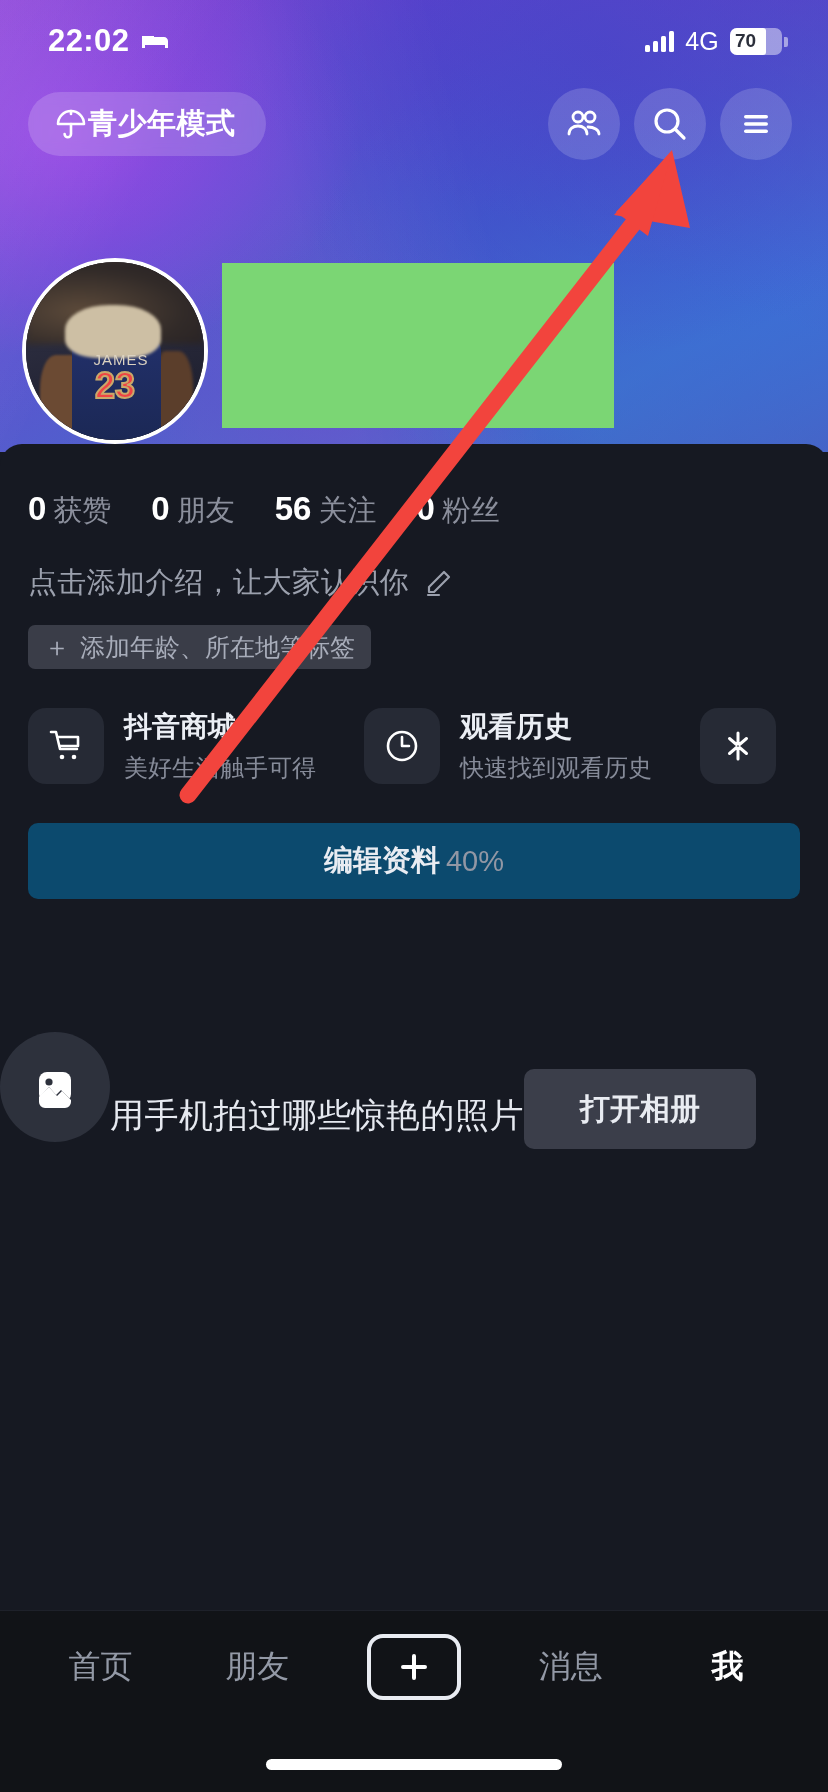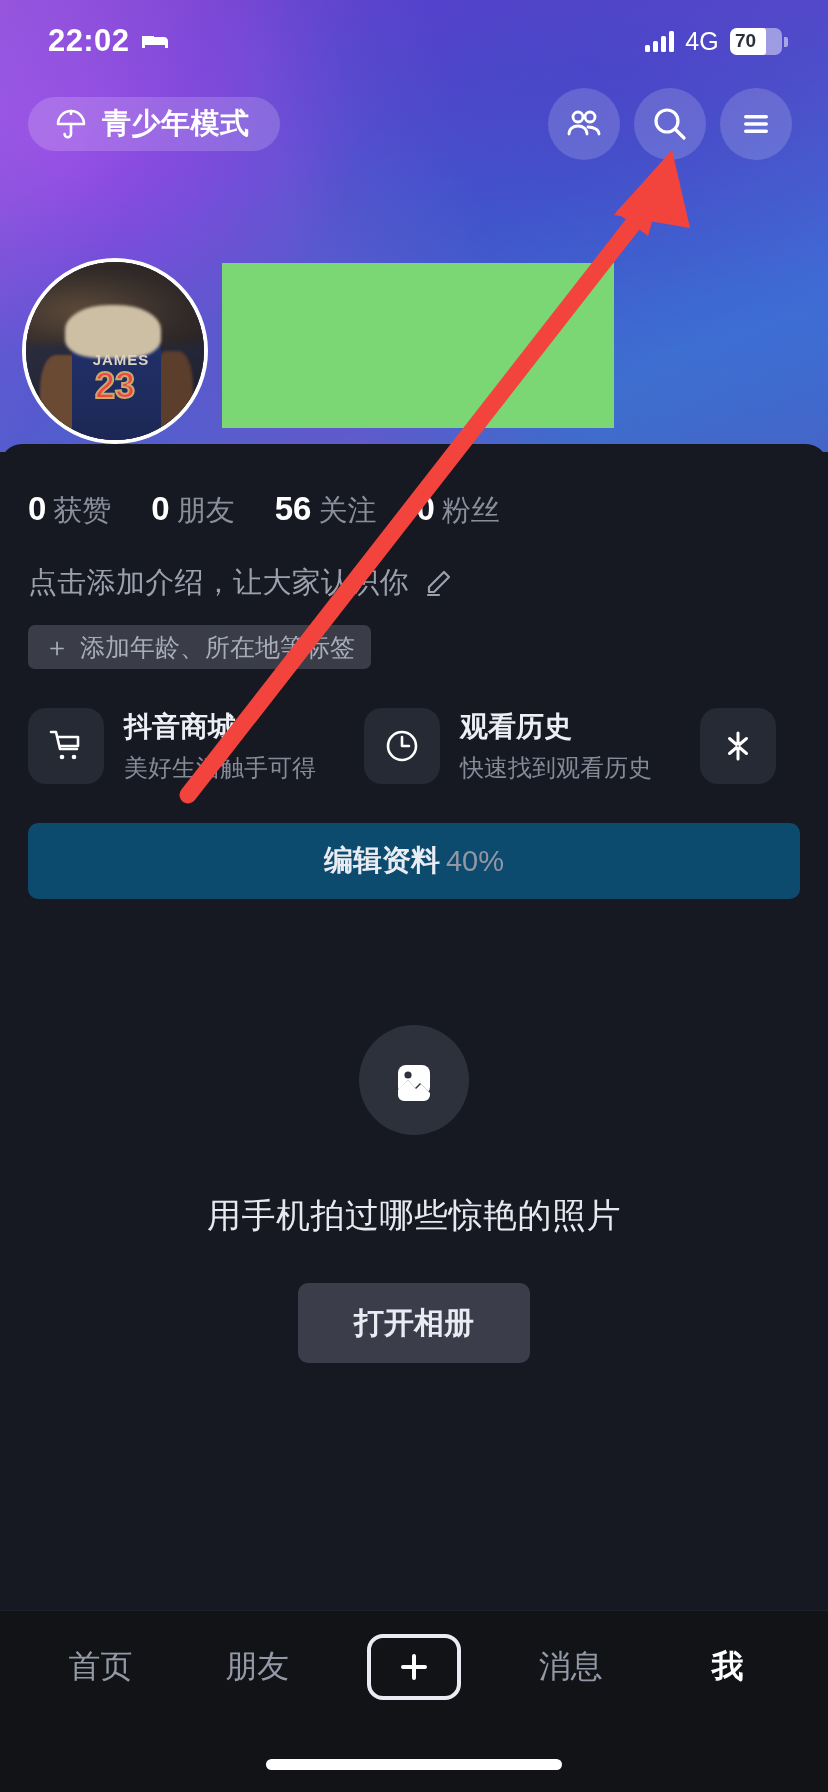--- a/index.html
+++ b/index.html
@@ -59,22 +59,22 @@
   .batt .cap{ position:absolute; right:-6px; top:9px; width:4px; height:10px;
               border-radius:0 2px 2px 0; background:rgba(255,255,255,0.5); }
 
   
   .topbar{
     position:absolute; left:0; top:88px; width:828px; height:72px;
     display:flex; align-items:center; justify-content:space-between;
     padding:0 36px 0 28px; z-index:5;
   }
   .teen-pill{
-    display:flex; align-items:center; gap:14px;
-    height:54px; padding:0 30px 0 26px;
+    display:flex; align-items:center; 
+    height:64px; padding:0 30px 0 26px;
     border-radius:35px; background:rgba(255,255,255,0.17);
     backdrop-filter:blur(6px);
   }
   .teen-pill .lbl{ font-size:29px; font-weight:600; color:#fff; letter-spacing:0.5px; }
   .top-icons{ display:flex; align-items:center; gap:14px; }
   .circ-btn{
     width:72px; height:72px; border-radius:50%;
     background:rgba(255,255,255,0.16);
     display:flex; align-items:center; justify-content:center;
   }
@@ -94,21 +94,21 @@
   .ava-towel{ position:absolute; left:22%; top:24%; width:54%; height:30%;
     background:#cdbfa4; border-radius:46% 46% 34% 34%; filter:blur(1.6px); }
   .ava-jersey{ position:absolute; left:26%; top:42%; width:50%; height:58%;
     background:linear-gradient(180deg,#22306a 0%,#1b2855 100%);
     border-radius:14px 14px 4px 4px; }
   .ava-arm-l{ position:absolute; left:8%;  top:52%; width:22%; height:48%;
     background:#6b4a33; border-radius:40% 20% 10% 20%; filter:blur(1.2px); }
   .ava-arm-r{ position:absolute; right:6%; top:50%; width:20%; height:50%;
     background:#5b3e2b; border-radius:20% 40% 20% 10%; filter:blur(1.4px); }
   .ava-name{ position:absolute; left:12px; right:0; top:50%; text-align:center;
-    font-size:15px; font-weight:700; color:#dcd2c0; letter-spacing:1px; filter:blur(0.4px); }
+    font-size:15px; font-weight:400; color:#dcd2c0; letter-spacing:1px; filter:blur(0.4px); }
   .ava-num{ position:absolute; left:0; right:0; top:58%; text-align:center;
     font-size:36px; font-weight:700; color:#ef4444;
     -webkit-text-stroke:2px #c9a96a; filter:blur(0.3px); }
 
   .redaction{
     position:absolute; left:222px; top:263px; width:392px; height:165px;
     background:#7bd674; z-index:4;
   }
 
   
@@ -173,21 +173,21 @@
   .tab{ flex:1; text-align:center; padding-bottom:24px; position:relative; }
   .tab .t{ font-size:32px; color:#878c99; font-weight:400; }
   .tab.active .t{ color:#fff; font-weight:700; }
   .tab.active:after{
     content:""; position:absolute; left:50%; transform:translateX(-50%);
     bottom:-2px; width:172px; height:6px; border-radius:3px; background:#f5c828;
   }
 
   
   .empty{
-    display:flex; flex-direction:column; align-items:center;
+    display:flex; flex-direction:row; align-items:center;
     padding-top:126px;
   }
   .empty-circle{
     width:110px; height:110px; border-radius:50%; background:#2d313c;
     display:flex; align-items:center; justify-content:center;
   }
   .empty-txt{ margin-top:58px; font-size:34px; color:#e6e9f0; letter-spacing:0.5px; }
   .empty-btn{
     margin-top:44px; height:80px; padding:0 56px; border-radius:10px;
     background:#3b3e4a; display:flex; align-items:center; justify-content:center;

